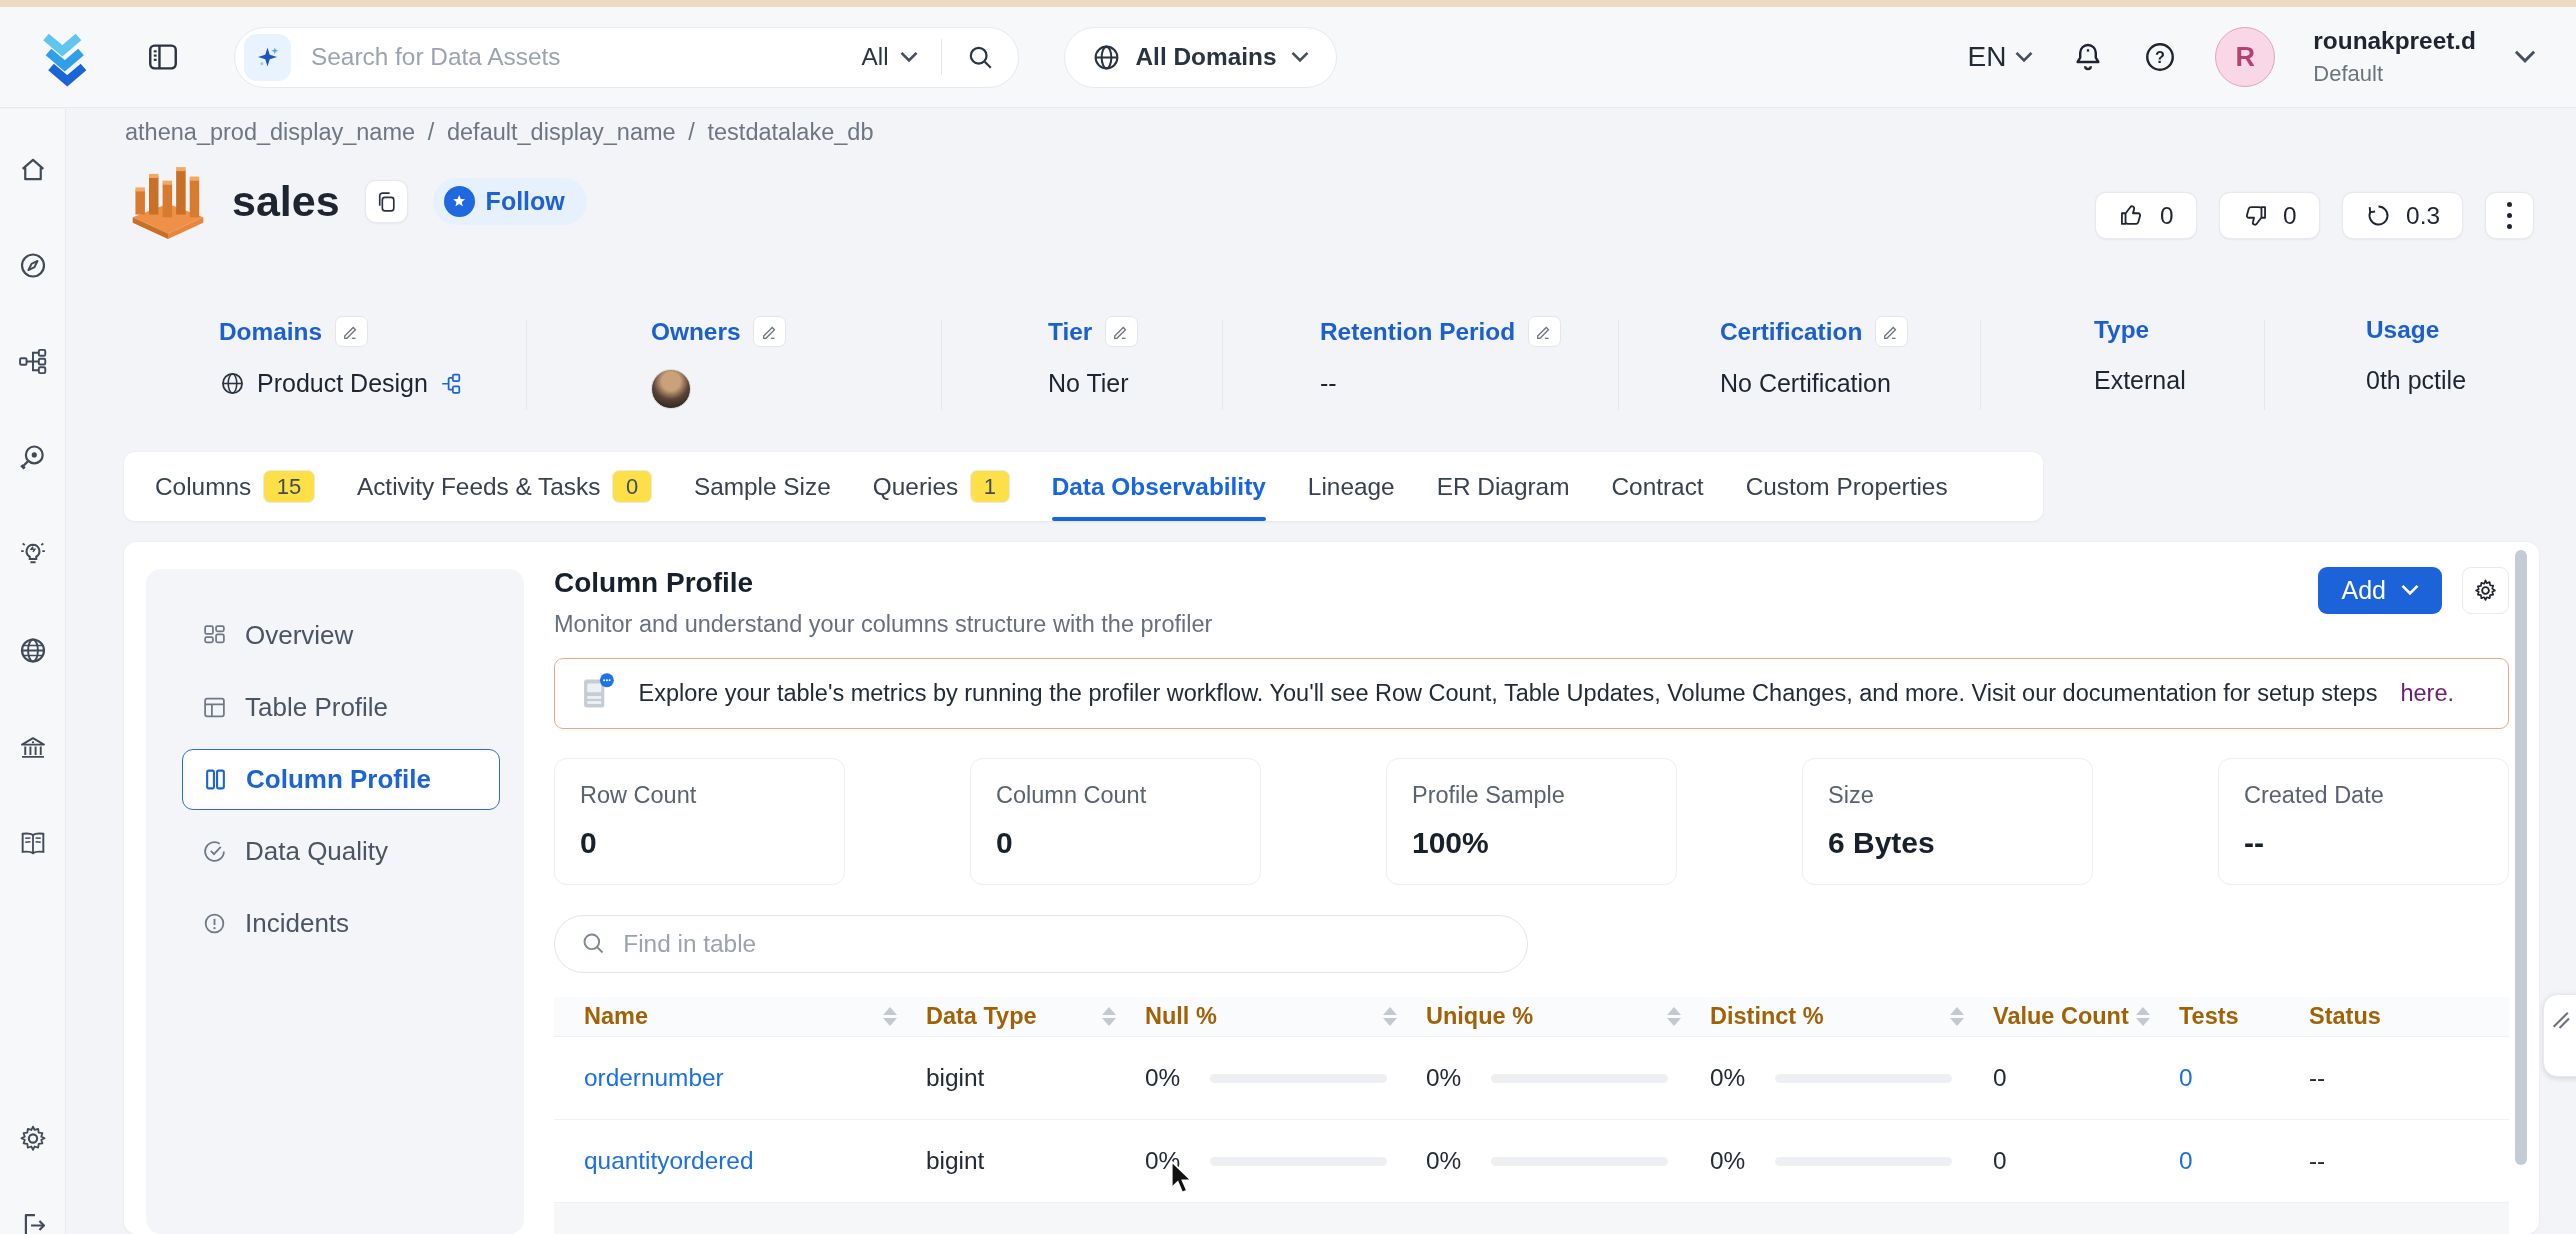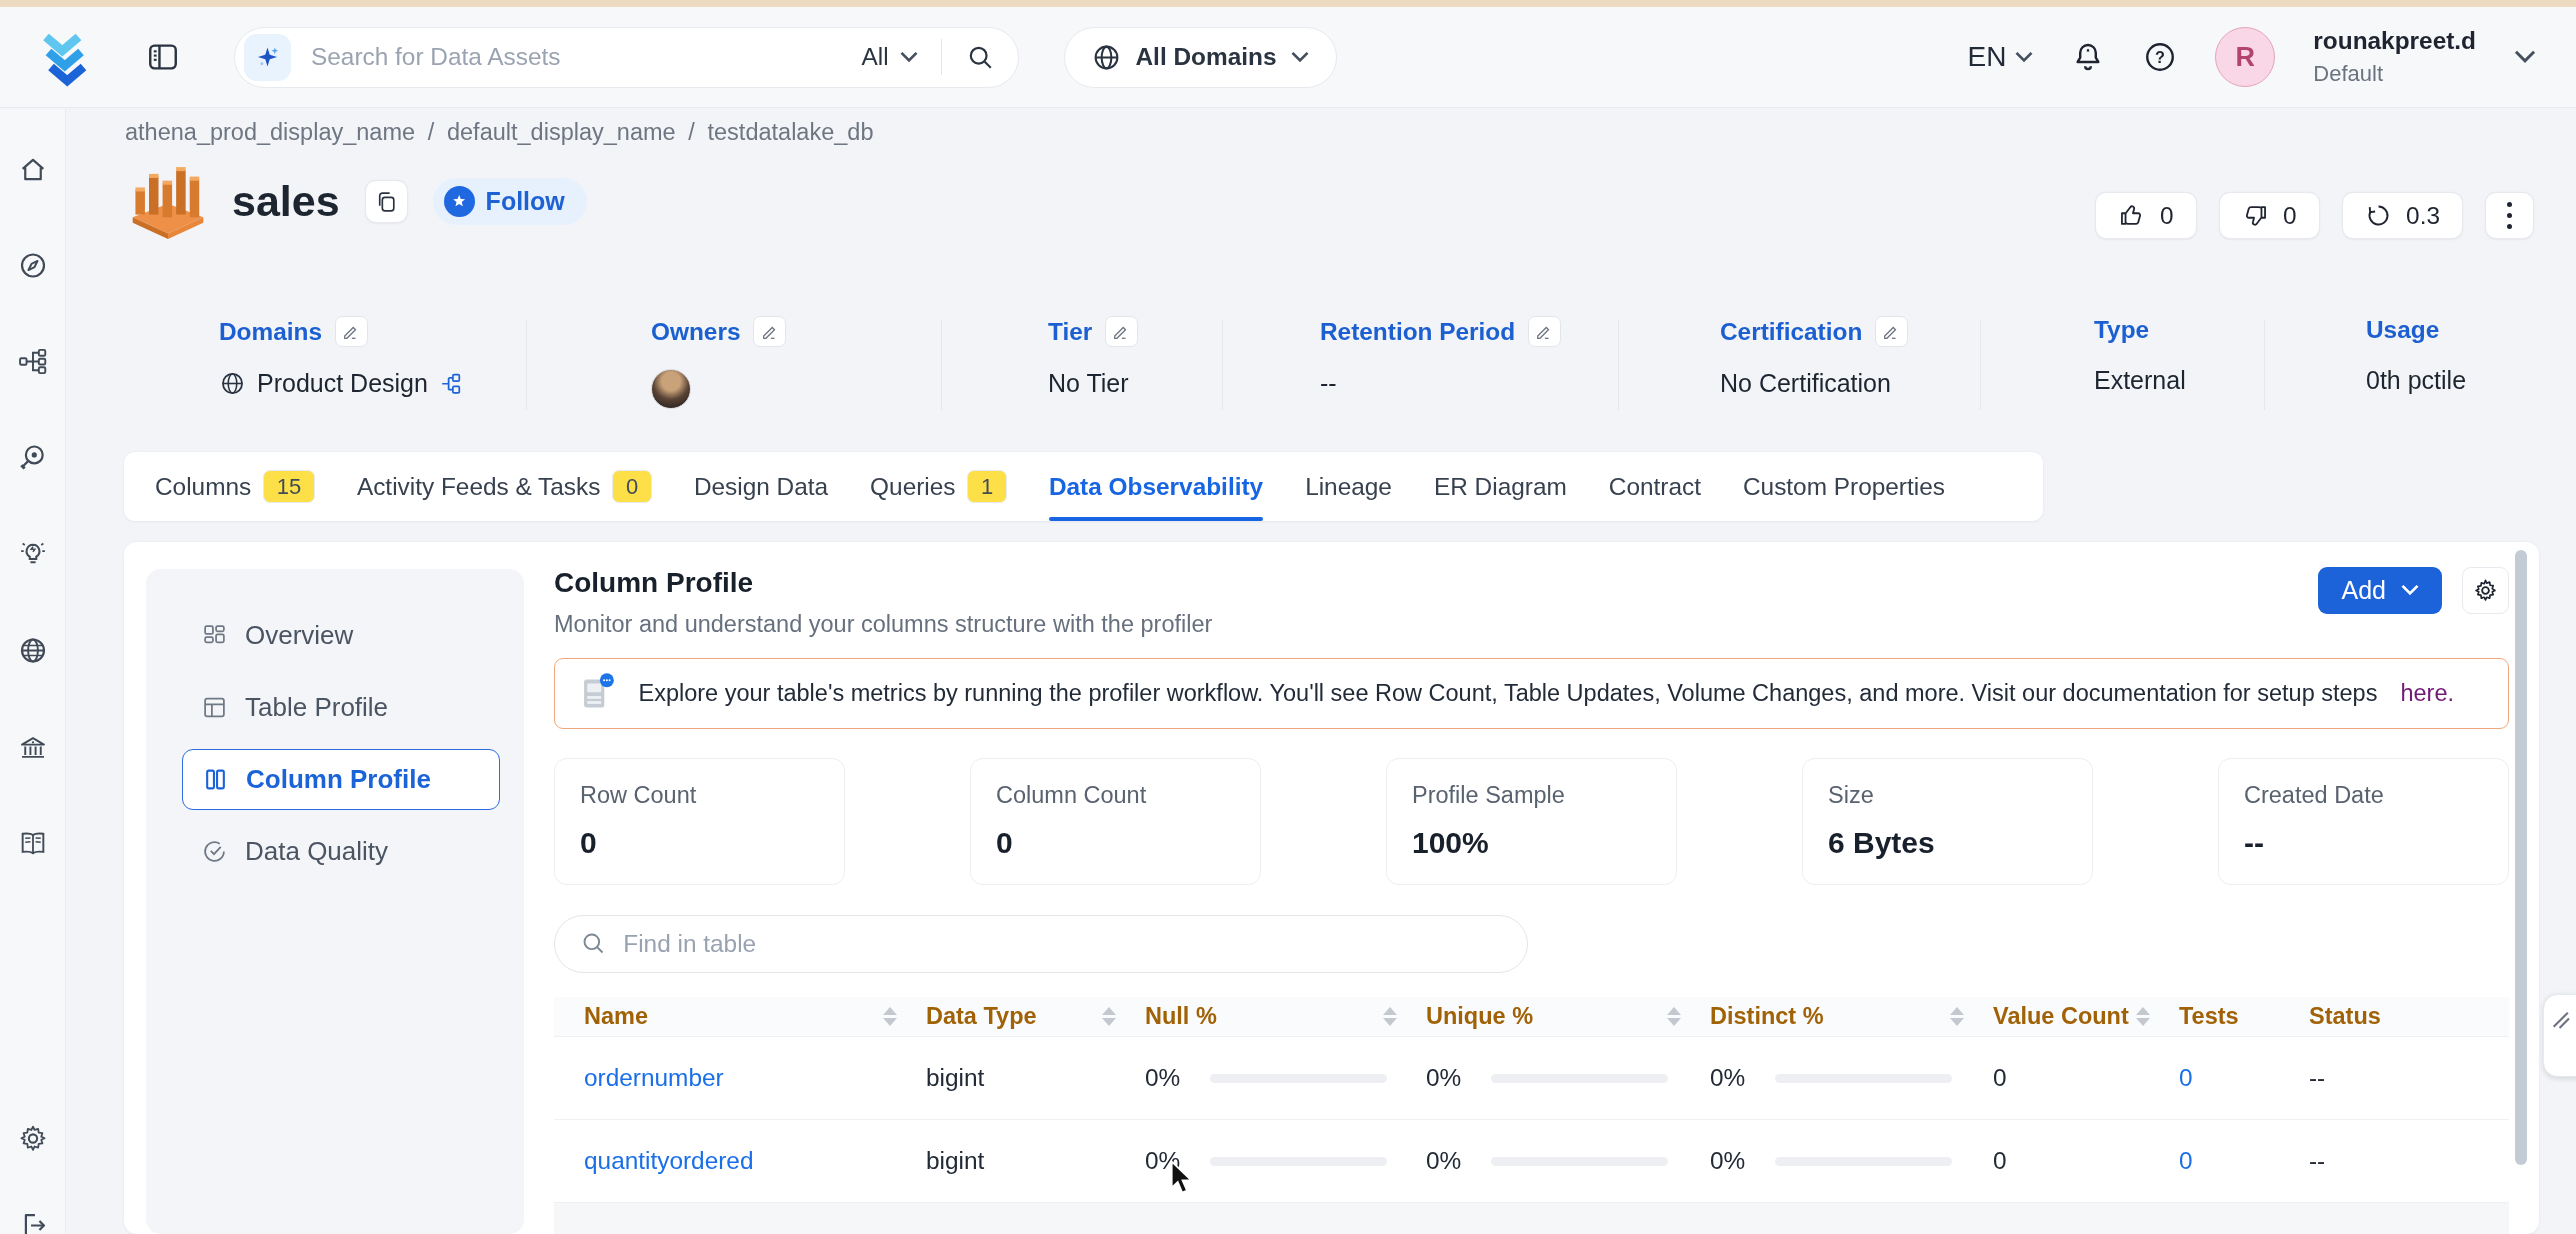--- a/index.html
+++ b/index.html
@@ -492,21 +492,21 @@
   <div class="tabs-card">
     <div class="tab">
       <span>Columns</span>
         <span class="tab-badge">15</span>
     </div>
     <div class="tab">
       <span>Activity Feeds &amp; Tasks</span>
         <span class="tab-badge">0</span>
     </div>
     <div class="tab">
-        <span>Design Data</span>
+        <span>Sample Size</span>
       </div>
     <div class="tab">
       <span>Queries</span>
         <span class="tab-badge">1</span>
     </div>
     <div class="tab active">
         <span>Data Observability</span>
       </div>
     <div class="tab">
         <span>Lineage</span>
@@ -548,20 +548,28 @@
           <rect x="13.5" y="3.5" width="6.5" height="17" rx="1.5" fill="none" stroke="#1b64d8" stroke-width="2"></rect>
         </svg>
         <span>Column Profile</span>
       </div>
       <div class="nav-item">
         <svg class="nicon ic" viewBox="0 0 24 24">
           <path d="M21 12 a9 9 0 1 1 -4 -7.5" fill="none" stroke="#6e7886" stroke-width="1.7"></path>
           <polyline points="8.5,11.5 11.5,14.5 18,7.5" fill="none" stroke="#6e7886" stroke-width="1.7"></polyline>
         </svg>
         <span>Data Quality</span>
+      </div>
+      <div class="nav-item">
+        <svg class="nicon ic" viewBox="0 0 24 24">
+          <circle cx="12" cy="12" r="8.5" fill="none" stroke="#6e7886" stroke-width="1.7"></circle>
+          <line x1="12" y1="7.5" x2="12" y2="13.5" stroke="#6e7886" stroke-width="1.8"></line>
+          <circle cx="12" cy="16.5" r="1.1" fill="#6e7886"></circle>
+        </svg>
+        <span>Incidents</span>
       </div>
     </div>
 
     <div class="content">
       <div class="content-head">
         <div>
           <div class="c-title">Column Profile</div>
           <div class="c-sub">Monitor and understand your columns structure with the profiler</div>
         </div>
         <div class="head-actions">

